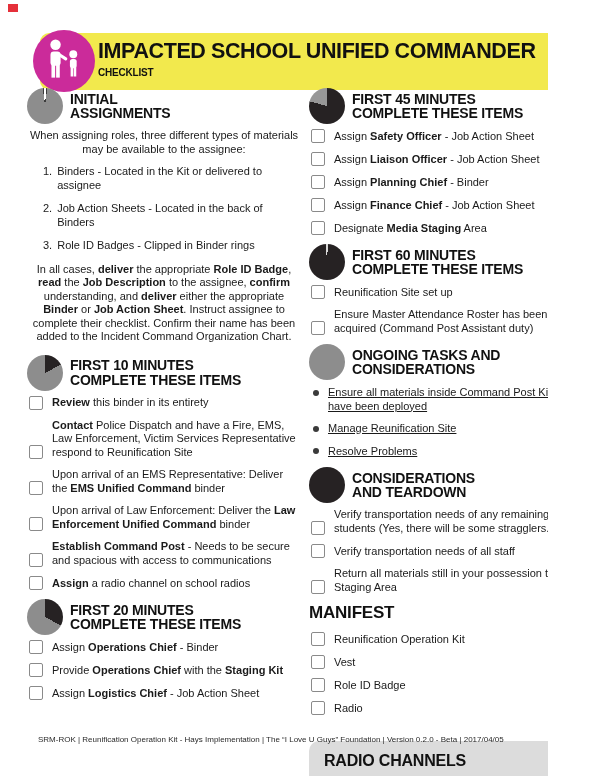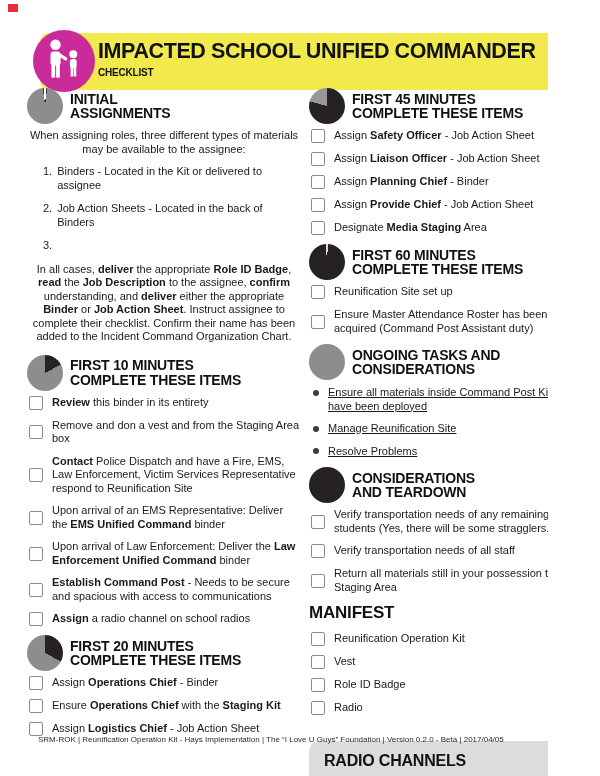--- a/index.html
+++ b/index.html
@@ -36,21 +36,21 @@
   
   .body-text { font-size:11px; line-height:13.5px; margin:0 0 9px 0;text-align:center; }
   .para { margin-bottom:11px; }
   .b { font-weight:bold; }
 
   
   .num-item { display:flex; gap:5px; margin:0 0 10px 16px; font-size:11px; line-height:13.5px; }
   .num { flex:0 0 auto; }
 
   
-  .check-item { display:flex; gap:9px; margin:0 0 9px 2px; align-items:center; }
+  .check-item { display:flex; gap:9px; margin:0 0 9px 2px; align-items:flex-end; }
   .checkbox { width:12px; height:12px; border:1.3px solid #8a8a8a; border-radius:2px; background:#fff; flex:0 0 auto; margin-top:0; }
   .check-text { font-size:11px; line-height:13.5px; }
 
   
   .bullet-item { display:flex; gap:9px; margin:0 0 9px 4px; align-items:flex-start;text-decoration:underline; }
   .bullet { width:6px; height:6px; border-radius:50%; background:#3a3a3a; flex:0 0 auto; margin-top:3.5px; }
 
   .manifest-title { font-size:17px; font-weight:bold; letter-spacing:-0.2px; margin:6px 0 9px 0; color:#111; }
 
   
@@ -109,44 +109,41 @@
         <div class="num-item">
           <span class="num">1.</span>
           <span>Binders - Located in the Kit or delivered to assignee</span>
         </div>
         <div class="num-item">
           <span class="num">2.</span>
           <span>Job Action Sheets - Located in the back of Binders</span>
         </div>
         <div class="num-item">
           <span class="num">3.</span>
+          <span>Role ID Badges - Clipped in Binder rings</span>
         </div>
       </div>
 
       <p class="body-text para"><span>In all cases, </span><span class="b">deliver</span><span> the appropriate </span><span class="b">Role ID Badge</span><span>, </span><span class="b">read</span><span> the </span><span class="b">Job Description</span><span> to the assignee, </span><span class="b">confirm</span><span> understanding, and </span><span class="b">deliver</span><span> either the appropriate </span><span class="b">Binder</span><span> or </span><span class="b">Job Action Sheet</span><span>. Instruct assignee to complete their checklist. Confirm their name has been added to the Incident Command Organization Chart.</span></p>
 
       <div class="sec-header sec-gap">
         <span class="pie pie-10"></span>
         <span class="sec-title">
           <span>FIRST 10 MINUTES</span><br>
           <span>COMPLETE THESE ITEMS</span>
         </span>
       </div>
 
       <div>
         <div class="check-item">
           <span class="checkbox"></span>
           <span class="check-text"><span class="b">Review</span><span> this binder in its entirety</span></span>
         </div>
         <div class="check-item">
           <span class="checkbox"></span>
-          <span class="check-text"><span>Remove and don a vest and from the Staging Area box</span></span>
-        </div>
-        <div class="check-item">
-          <span class="checkbox"></span>
           <span class="check-text"><span class="b">Contact</span><span> Police Dispatch and have a Fire, EMS, Law Enforcement, Victim Services Representative respond to Reunification Site</span></span>
         </div>
         <div class="check-item">
           <span class="checkbox"></span>
           <span class="check-text"><span>Upon arrival of an EMS Representative: Deliver the </span><span class="b">EMS Unified Command</span><span> binder</span></span>
         </div>
         <div class="check-item">
           <span class="checkbox"></span>
           <span class="check-text"><span>Upon arrival of Law Enforcement: Deliver the </span><span class="b">Law Enforcement Unified Command</span><span> binder</span></span>
         </div>
@@ -168,21 +165,21 @@
         </span>
       </div>
 
       <div>
         <div class="check-item">
           <span class="checkbox"></span>
           <span class="check-text"><span>Assign </span><span class="b">Operations Chief</span><span> - Binder</span></span>
         </div>
         <div class="check-item">
           <span class="checkbox"></span>
-          <span class="check-text"><span>Ensure </span><span class="b">Operations Chief</span><span> with the </span><span class="b">Staging Kit</span></span>
+          <span class="check-text"><span>Provide </span><span class="b">Operations Chief</span><span> with the </span><span class="b">Staging Kit</span></span>
         </div>
         <div class="check-item">
           <span class="checkbox"></span>
           <span class="check-text"><span>Assign </span><span class="b">Logistics Chief</span><span> - Job Action Sheet</span></span>
         </div>
 
       </div>
     </div>
 
     <div class="col right">
@@ -203,21 +200,21 @@
         <div class="check-item">
           <span class="checkbox"></span>
           <span class="check-text"><span>Assign </span><span class="b">Liaison Officer</span><span> - Job Action Sheet</span></span>
         </div>
         <div class="check-item">
           <span class="checkbox"></span>
           <span class="check-text"><span>Assign </span><span class="b">Planning Chief</span><span> - Binder</span></span>
         </div>
         <div class="check-item">
           <span class="checkbox"></span>
-          <span class="check-text"><span>Assign </span><span class="b">Provide Chief</span><span> - Job Action Sheet</span></span>
+          <span class="check-text"><span>Assign </span><span class="b">Finance Chief</span><span> - Job Action Sheet</span></span>
         </div>
         <div class="check-item">
           <span class="checkbox"></span>
           <span class="check-text"><span>Designate </span><span class="b">Media Staging</span><span> Area</span></span>
         </div>
       </div>
 
       <div class="sec-header sec-gap">
         <span class="pie pie-60"></span>
         <span class="sec-title">

